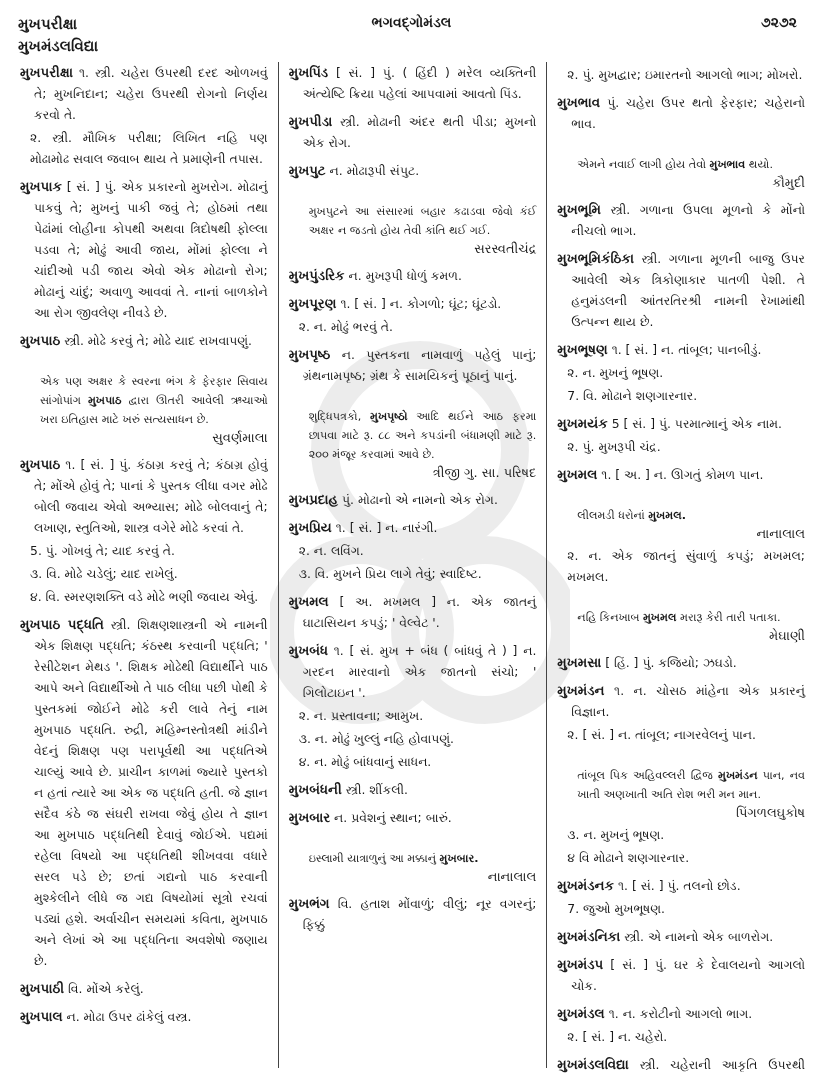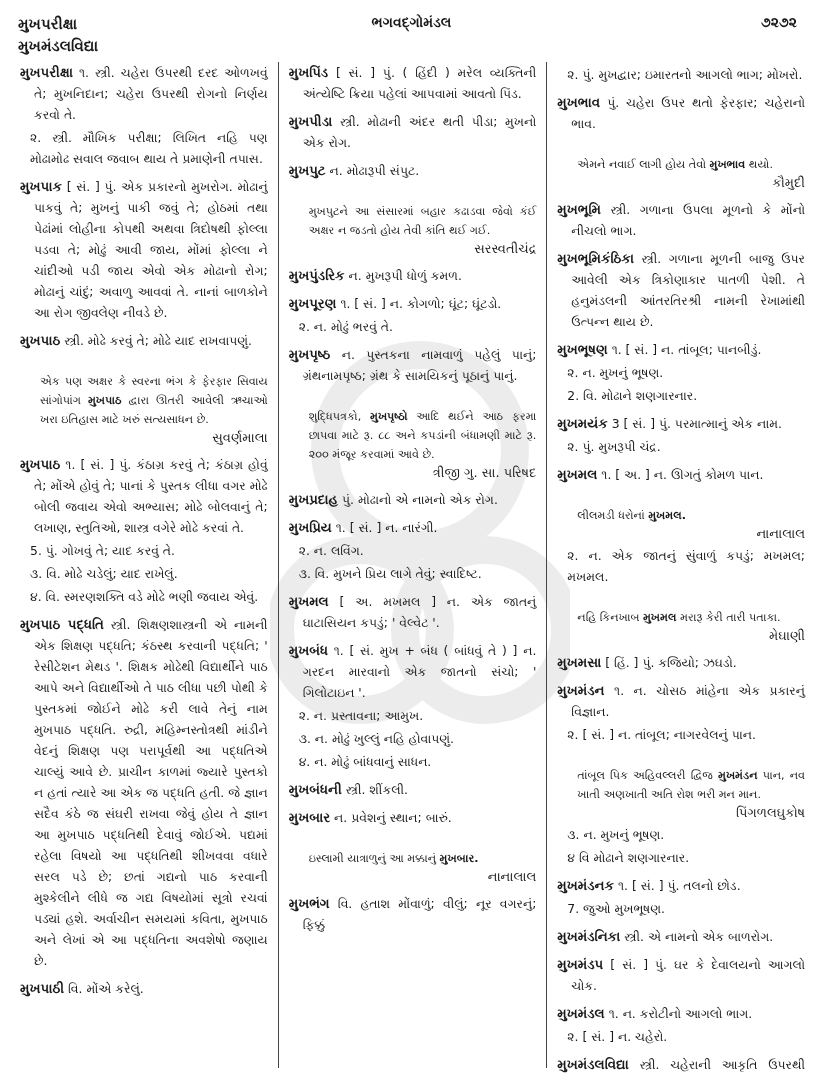--- a/index.html
+++ b/index.html
@@ -72,20 +72,23 @@
         <span class="sense">5. પું. ગોખવું તે; યાદ કરવું તે.</span>
         <span class="sense">૩. વિ. મોઢે ચડેલું; યાદ રાખેલું.</span>
         <span class="sense">૪. વિ. સ્મરણશક્તિ વડે મોઢે ભણી જવાય એવું.</span>
       </div>
       <div class="entry">
         <span class="def"><span class="hw">મુખપાઠ પદ્ધતિ</span> <span>સ્ત્રી. શિક્ષણશાસ્ત્રની એ નામની એક શિક્ષણ પદ્ધતિ; કંઠસ્થ કરવાની પદ્ધતિ; ' રેસીટેશન મેથડ '. શિક્ષક મોઢેથી વિદ્યાર્થીને પાઠ આપે અને વિદ્યાર્થીઓ તે પાઠ લીધા પછી પોથી કે પુસ્તકમાં જોઈને મોઢે કરી લાવે તેનું નામ મુખપાઠ પદ્ધતિ. રુદ્રી, મહિમ્નસ્તોત્રથી માંડીને વેદનું શિક્ષણ પણ પરાપૂર્વથી આ પદ્ધતિએ ચાલ્યું આવે છે. પ્રાચીન કાળમાં જ્યારે પુસ્તકો ન હતાં ત્યારે આ એક જ પદ્ધતિ હતી. જે જ્ઞાન સદૈવ કંઠે જ સંઘરી રાખવા જેવું હોય તે જ્ઞાન આ મુખપાઠ પદ્ધતિથી દેવાવું જોઈએ. પદ્યમાં રહેલા વિષયો આ પદ્ધતિથી શીખવવા વધારે સરલ પડે છે; છતાં ગદ્યનો પાઠ કરવાની મુશ્કેલીને લીધે જ ગદ્ય વિષયોમાં સૂત્રો રચવાં પડ્યાં હશે. અર્વાચીન સમયમાં કવિતા, મુખપાઠ અને લેખાં એ આ પદ્ધતિના અવશેષો જણાય છે.</span></span>
       </div>
       <div class="entry">
         <span class="def"><span class="hw">મુખપાઠી</span> <span>વિ. મોંએ કરેલું.</span></span>
       </div>
+      <div class="entry">
+        <span class="def"><span class="hw">મુખપાલ</span> <span>ન. મોઢા ઉપર ઢાંકેલું વસ્ત્ર.</span></span>
+      </div>
     </div>
   <div class="col-rule"></div>
   <div class="col">
       <div class="entry">
         <span class="def"><span class="hw">મુખપિંડ</span> <span>[ સં. ] પું. ( હિંદી ) મરેલ વ્યક્તિની અંત્યેષ્ટિ ક્રિયા પહેલાં આપવામાં આવતો પિંડ.</span></span>
       </div>
       <div class="entry">
         <span class="def"><span class="hw">મુખપીડા</span> <span>સ્ત્રી. મોઢાની અંદર થતી પીડા; મુખનો એક રોગ.</span></span>
       </div>
       <div class="entry">
@@ -142,24 +145,24 @@
       </div>
       <div class="entry">
         <span class="def"><span class="hw">મુખભૂમિ</span> <span>સ્ત્રી. ગળાના ઉપલા મૂળનો કે મોંનો નીચલો ભાગ.</span></span>
       </div>
       <div class="entry">
         <span class="def"><span class="hw">મુખભૂમિકંઠિકા</span> <span>સ્ત્રી. ગળાના મૂળની બાજુ ઉપર આવેલી એક ત્રિકોણાકાર પાતળી પેશી. તે હનુમંડલની આંતરતિરશ્રી નામની રેખામાંથી ઉત્પન્ન થાય છે.</span></span>
       </div>
       <div class="entry">
         <span class="def"><span class="hw">મુખભૂષણ</span> <span>૧. [ સં. ] ન. તાંબૂલ; પાનબીડું.</span></span>
         <span class="sense">૨. ન. મુખનું ભૂષણ.</span>
-        <span class="sense">2. વિ. મોઢાને શણગારનાર.</span>
+        <span class="sense">7. વિ. મોઢાને શણગારનાર.</span>
       </div>
       <div class="entry">
-        <span class="def"><span class="hw">મુખમયંક</span> <span>3 [ સં. ] પું. પરમાત્માનું એક નામ.</span></span>
+        <span class="def"><span class="hw">મુખમયંક</span> <span>5 [ સં. ] પું. પરમાત્માનું એક નામ.</span></span>
         <span class="sense">૨. પું. મુખરૂપી ચંદ્ર.</span>
       </div>
       <div class="entry">
         <span class="def"><span class="hw">મુખમલ</span> <span>૧. [ અ. ] ન. ઊગતું કોમળ પાન.</span></span>
         <span class="quote"><span>લીલમડી ધરોનાં </span><b>મુખમલ.</b><span></span><span class="source">નાનાલાલ</span></span>
         <span class="sense">૨. ન. એક જાતનું સુંવાળું કપડું; મખમલ; મખમલ.</span>
         <span class="quote"><span>નહિ કિનખાબ </span><b>મુખમલ</b><span> મરારૂ કેરી તારી પતાકા.</span><span class="source">મેઘાણી</span></span>
       </div>
       <div class="entry">
         <span class="def"><span class="hw">મુખમસા</span> <span>[ હિં. ] પું. કજિયો; ઝઘડો.</span></span>

